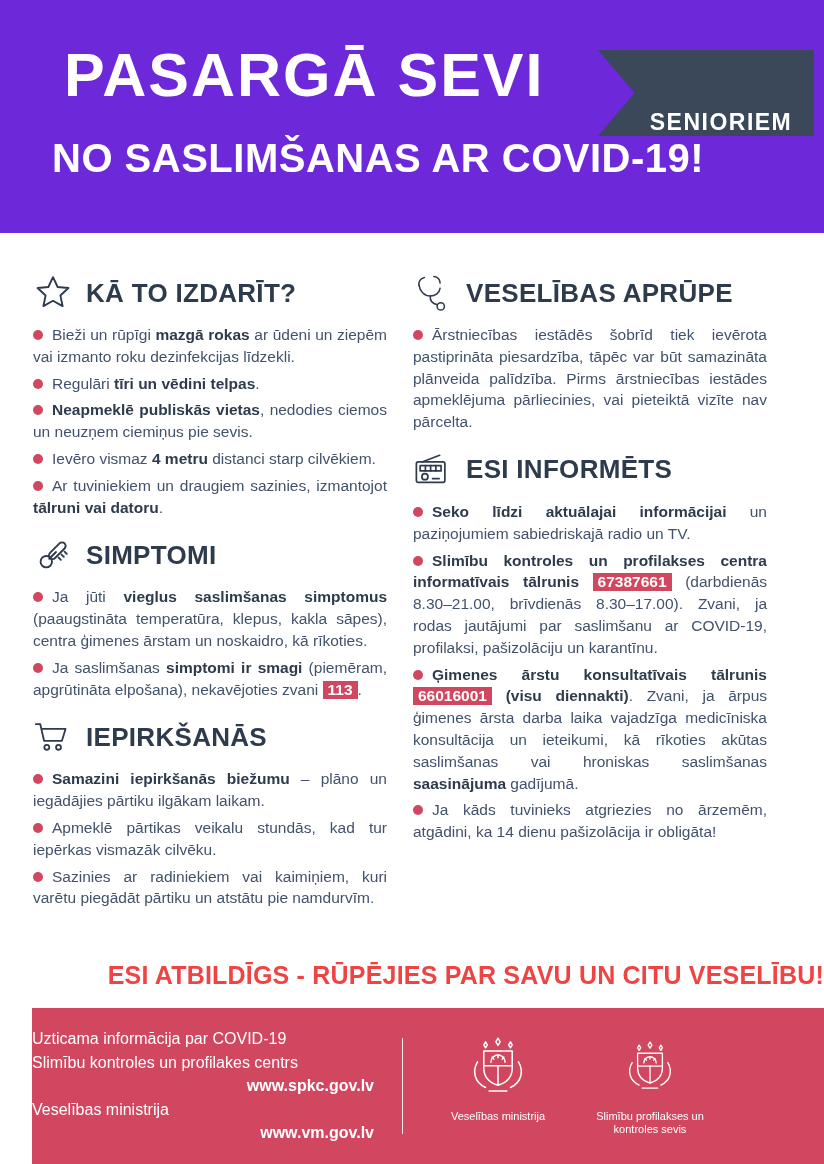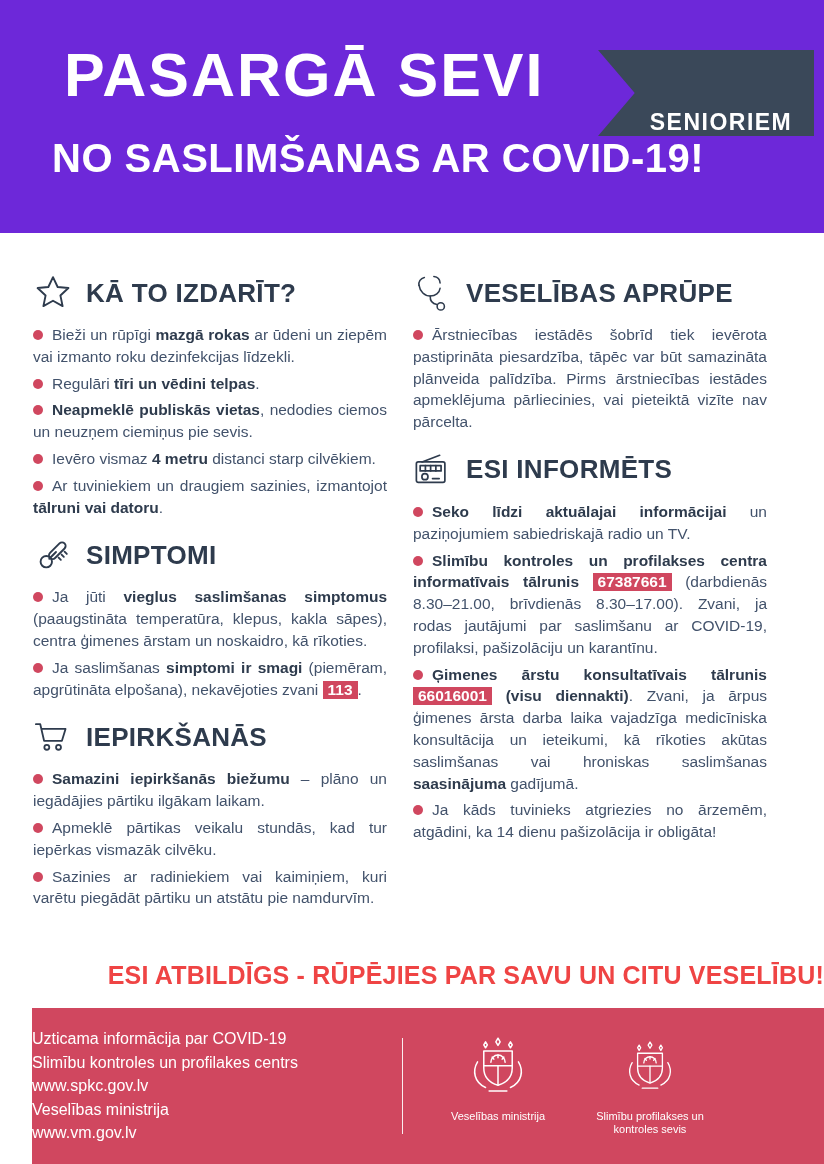--- a/index.html
+++ b/index.html
@@ -32,21 +32,21 @@
   .seg-badge{background:#d0475f;color:#fff;font-weight:700;padding:0 5px 1px;white-space:nowrap;}
   
   .slogan{position:absolute;top:961px;left:0;right:0;text-align:right;color:#ef4444;font-size:25px;font-weight:700;letter-spacing:.2px;}
   
   .footer{
     position:absolute;top:1008px;left:0;right:0;height:156px;background:#d0475f;color:#fff;
     display:flex;align-items:center;box-sizing:border-box;margin-left:32px;
   }
   .footer-info{width:342px;font-size:16px;line-height:23.5px;}
   .footer-line{white-space:nowrap;}
-  .footer-line.bold{font-weight:400;}
+  .footer-line.bold{font-weight:700;text-align:right;}
   .footer-divider{width:1px;height:96px;background:rgba(255,255,255,.9);margin:0 34px 0 28px;flex:0 0 auto;}
   .footer-logos{display:flex;gap:30px;align-items:flex-start;}
   .logo{display:flex;flex-direction:column;align-items:center;width:122px;}
   .logo svg{height:64px;}
   .logo:nth-child(1) svg{width:86px;}
   .logo:nth-child(2) svg{width:62px;}
   .logo-caption{margin-top:6px;font-size:11px;line-height:13px;text-align:center;}
 </style>
 </head>
 <body>

